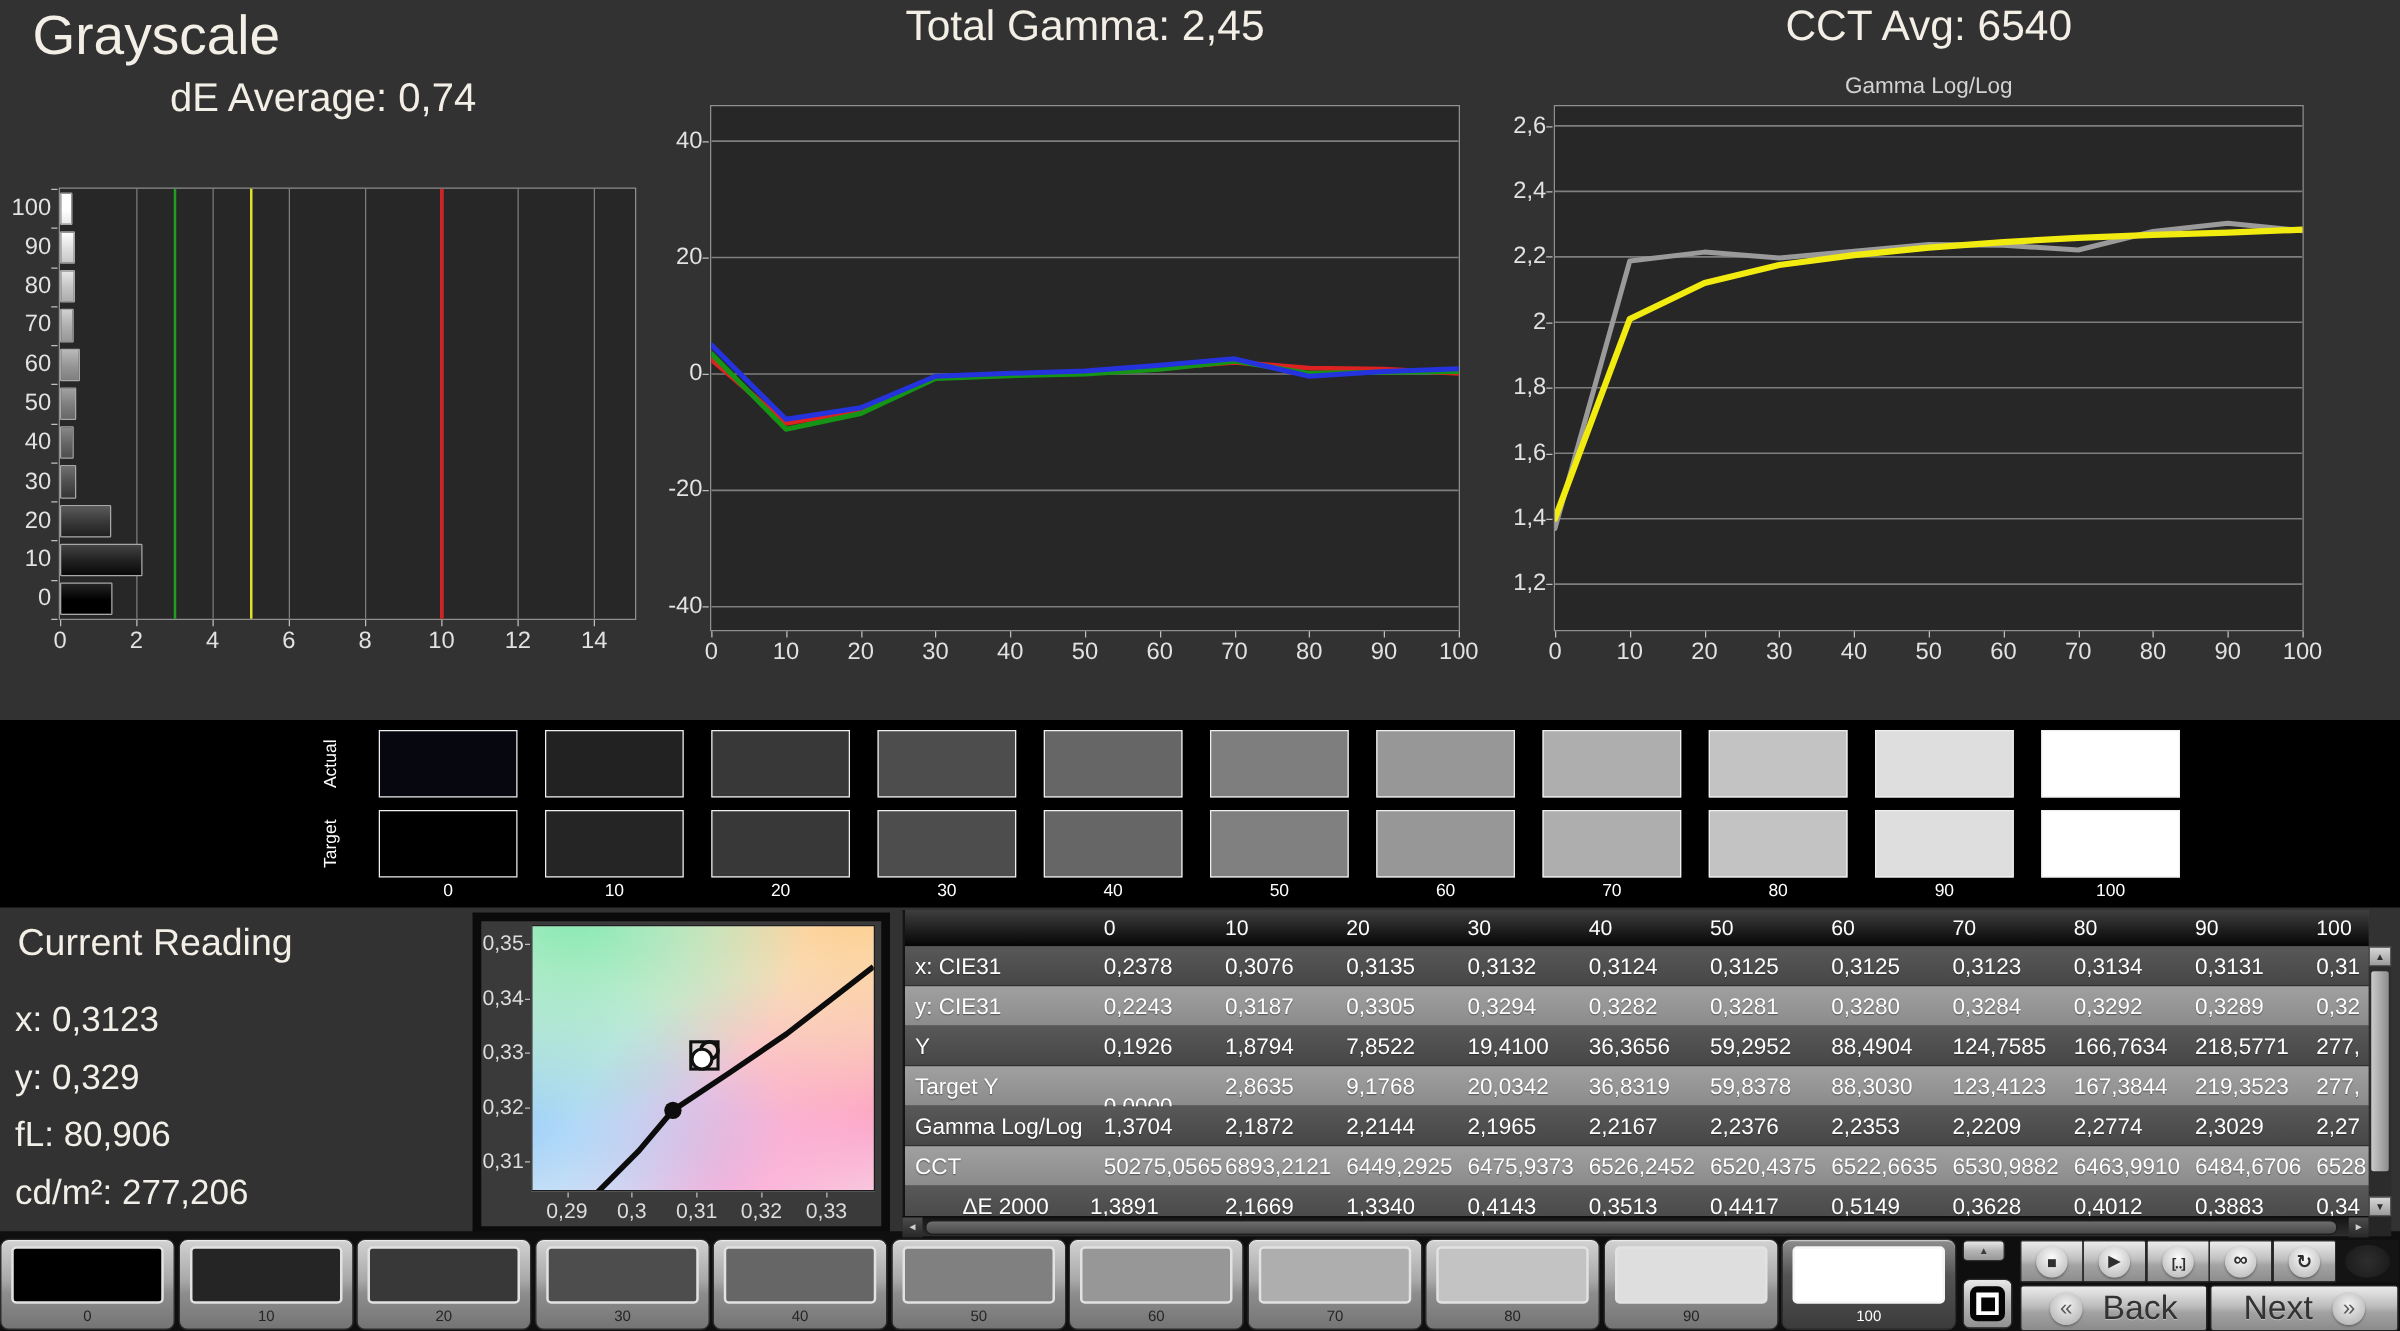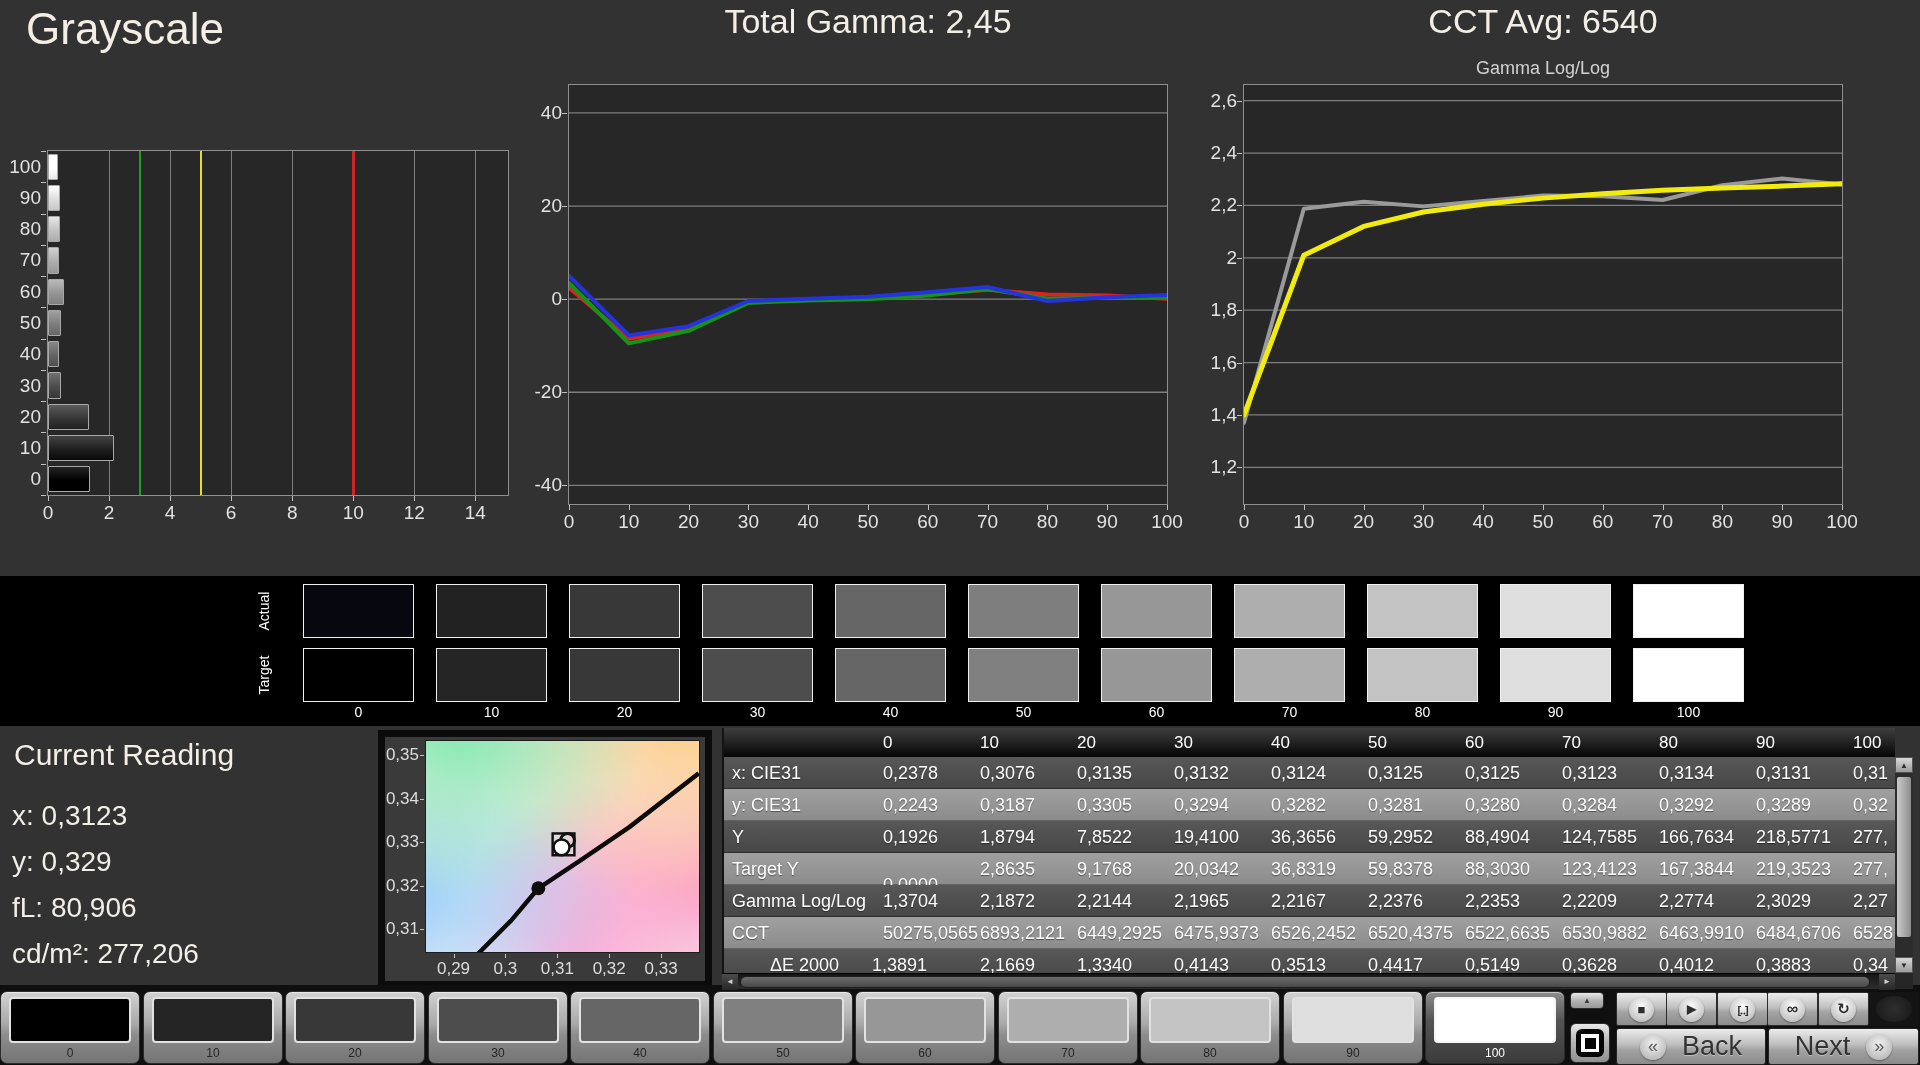--- a/index.html
+++ b/index.html
@@ -92,20 +92,21 @@
   .chev{display:inline-block;width:26px;height:26px;border-radius:50%;text-align:center;line-height:25px;
         font-size:18px;color:#5a5a5a;background:radial-gradient(circle at 50% 38%,#f2f2f2,#bcbcbc 75%,#a8a8a8);
         box-shadow:0 1px 2px rgba(0,0,0,.35)}
   .nav-lab{font-size:27px;color:#333;text-shadow:0 1px 0 rgba(255,255,255,.35)}
 </style>
 </head>
 <body>
 
 <div id="root">
   <div class="big-title">Grayscale</div>
+  <div class="de-avg">dE Average: 0,74</div>
   <div class="sec-title" id="tg-title">Total Gamma: 2,45</div>
   <div class="sec-title" id="cct-title">CCT Avg: 6540</div>
 
   <div class="chart-title" id="gamma-title">Gamma Log/Log</div>
 
   <div class="plot" id="deltae-plot" style="left: 47px; top: 150px; width: 462px; height: 346px;">
       <div class="abs grid-v" style="left: 61.0484px;"></div>
       <div class="abs grid-v" style="left: 122.097px;"></div>
       <div class="abs grid-v" style="left: 183.145px;"></div>
       <div class="abs grid-v" style="left: 244.194px;"></div>

